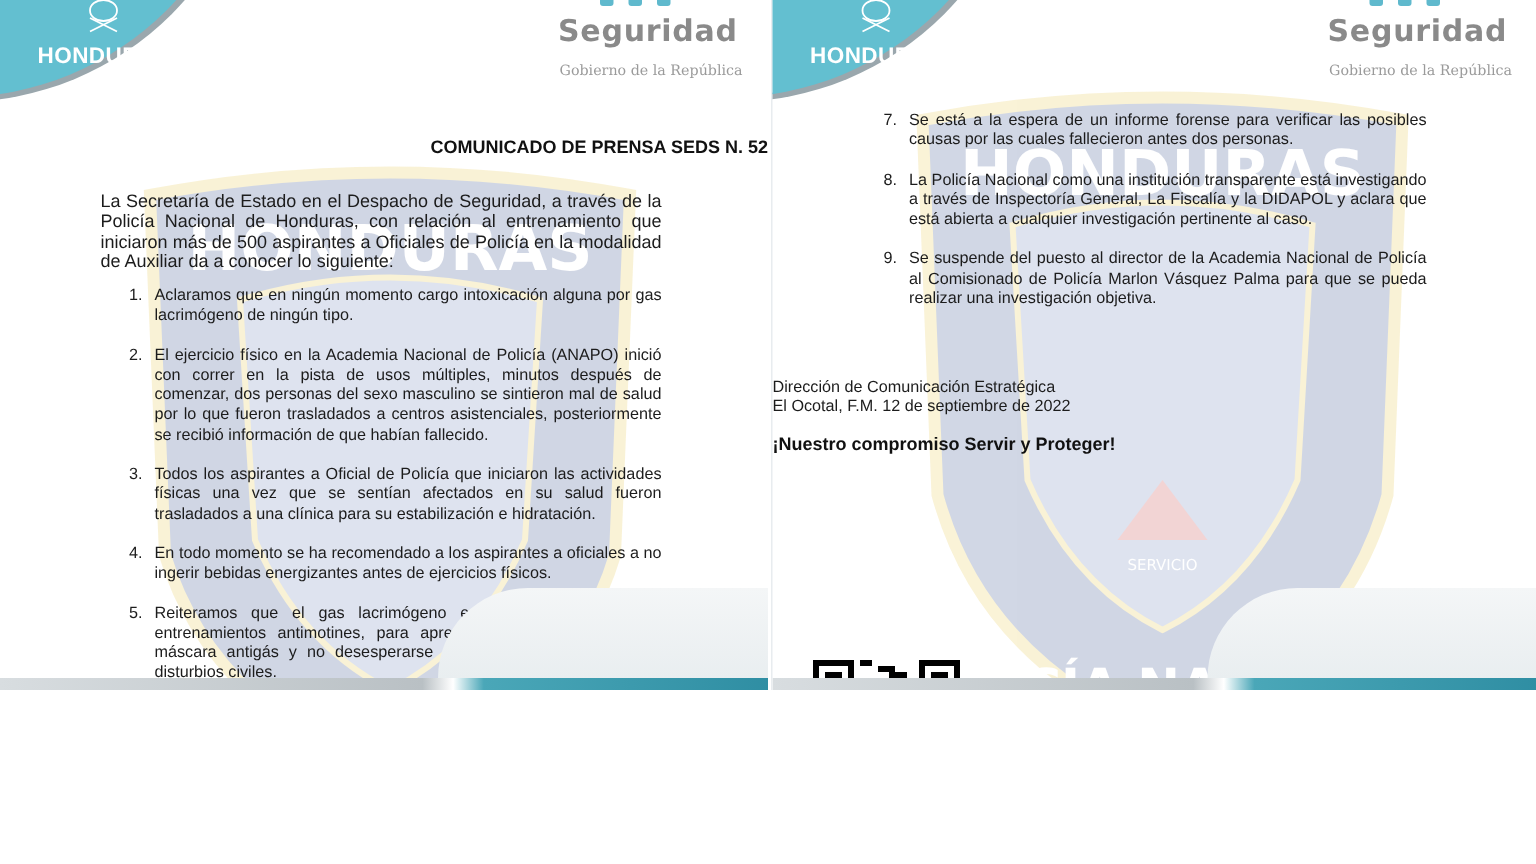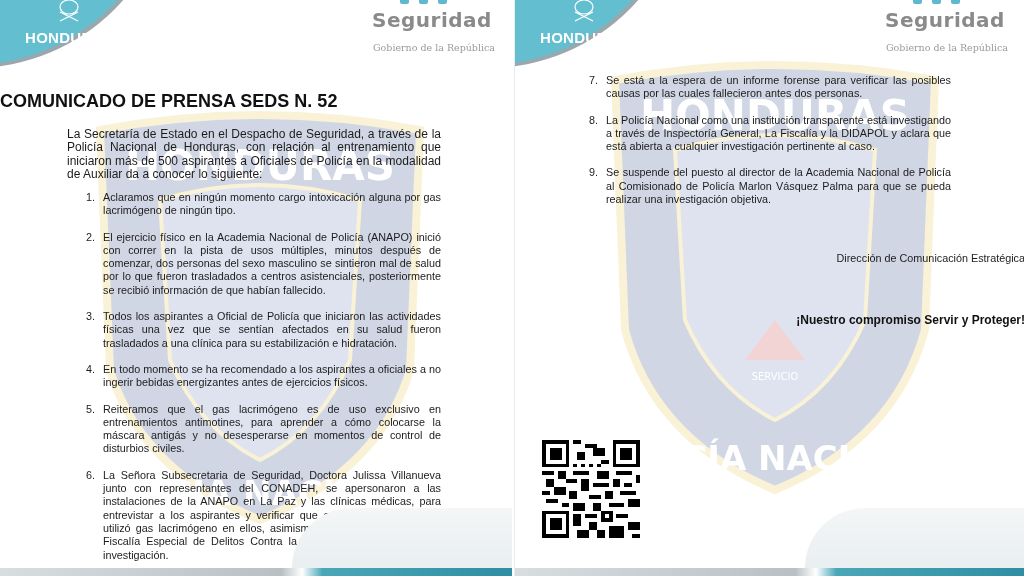--- a/index.html
+++ b/index.html
@@ -1,41 +1,41 @@
 <!DOCTYPE html>
 <html><head>
 <meta charset="utf-8">
 <style>
   html, body { margin:0; padding:0; }
   body { width:1024px; height:576px; overflow:hidden; background:#ffffff; position:relative; font-family:"Liberation Sans", sans-serif; }
-  .page { position:absolute; top:0; height:576px; background:#ffffff; overflow:hidden; }
+  .page { position:absolute; top:0; height:460px; background:#ffffff; overflow:hidden; }
   .page.left { left:0; width:512px; }
   .page.right { left:514px; width:510px; border-left:1px solid #e8ecef; }
 
   
   .teal-blob { position:absolute; left:-60px; top:-140px; width:230px; height:205px; border-radius:0 0 200px 0; background:#63bfd0; box-shadow:3px 3px 0 #9aa7ad; }
   .hn-emblem { position:absolute; left:52px; top:0; width:34px; height:22px; }
   .hn-label { position:absolute; left:25px; top:29px; color:#ffffff; font-weight:bold; font-size:15px; letter-spacing:0.3px; }
   .seg-dots { position:absolute; top:0; height:4px; display:flex; gap:10px; }
   .seg-dots span { width:9px; height:4px; background:#5fb9cd; border-radius:0 0 2px 2px; }
   .seg-title { position:absolute; top:8px; font-weight:bold; color:#8a8a8a; font-size:20px; letter-spacing:0.5px; font-family:"DejaVu Sans", sans-serif; }
   .seg-sub { position:absolute; top:42px; color:#9a9a9a; font-size:9.5px; font-family:"DejaVu Serif", serif;text-align:center; }
 
   
   .watermark { position:absolute; opacity:0.22; pointer-events:none; }
 
   
-  .doc-title { position:absolute; left:0; width:512px; top:91px; text-align:left; font-weight:bold; font-size:18px; color:#111; }
+  .doc-title { position:absolute; left:0; width:512px; top:91px; text-align:right; font-weight:bold; font-size:12px; color:#111; }
   .intro { position:absolute; left:67px; width:374px; top:128px; font-size:12px; line-height:13.3px; color:#1c1c1c; text-align:justify; }
   .list { position:absolute; margin:0; padding:0; list-style:none; font-size:10.8px; line-height:13.3px; color:#1c1c1c; }
   .list li { position:relative; padding-left:17px; text-align:justify; margin-bottom:13px; }
   .list .num { position:absolute; left:0; top:0; }
 
-  .sig { position:absolute; left:0; width:510px; text-align:right; font-size:10.8px; line-height:13.3px; color:#1c1c1c; }
-  .motto { position:absolute; left:0; width:510px; text-align:right; font-size:12px; font-weight:bold; color:#111;margin-top:24px; }
+  .sig { position:absolute; left:0; width:510px; text-align:left; font-size:10.8px; line-height:13.3px; color:#1c1c1c; }
+  .motto { position:absolute; left:0; width:510px; text-align:left; font-size:12px; font-weight:bold; color:#111; }
 
   .qr { position:absolute; left:27px; top:440px; width:98px; height:98px; }
 
   
   .foot-gray { position:absolute; left:0; right:0; bottom:0; height:8px; background:linear-gradient(90deg,#d8dde0 0%,#b9c0c4 55%,#ffffff 59%,#4aa7b8 63%,#2f8ea3 100%); }
   .foot-swoosh { position:absolute; right:-40px; bottom:8px; width:260px; height:60px; border-radius:260px 0 0 0; background:linear-gradient(180deg,#f4f6f7,#e9eef0); }
 </style>
 </head>
 <body>
 
@@ -105,20 +105,21 @@
     <text x="180" y="410" text-anchor="middle" fill="#ffffff" font-size="34" font-weight="bold" font-family="DejaVu Sans, sans-serif">POLICÍA NACIONAL</text>
   </svg>
 
   <ol class="list" style="left:74px;width:362px;top:74px;">
     <li><span class="num">7.</span><span>Se está a la espera de un informe forense para verificar las posibles causas por las cuales fallecieron antes dos personas.</span></li>
     <li><span class="num">8.</span><span>La Policía Nacional como una institución transparente está investigando a través de Inspectoría General, La Fiscalía y la DIDAPOL y aclara que está abierta a cualquier investigación pertinente al caso.</span></li>
     <li><span class="num">9.</span><span>Se suspende del puesto al director de la Academia Nacional de Policía al Comisionado de Policía Marlon Vásquez Palma para que se pueda realizar una investigación objetiva.</span></li>
   </ol>
 
   <div class="sig" style="top:252px;">Dirección de Comunicación Estratégica</div>
+  <div class="sig" style="top:265px;">El Ocotal, F.M. 12 de septiembre de 2022</div>
   <div class="motto" style="top:289px;">¡Nuestro compromiso Servir y Proteger!</div>
 
   <svg class="qr" viewBox="0 0 25 25" shape-rendering="crispEdges">
     <rect width="25" height="25" fill="#fff"></rect>
     <g fill="#000">
       <rect x="0" y="0" width="7" height="7"></rect>
         <rect x="1" y="1" width="5" height="5" fill="#fff"></rect>
         <rect x="2" y="2" width="3" height="3"></rect>
       <rect x="18" y="0" width="7" height="7"></rect>
         <rect x="19" y="1" width="5" height="5" fill="#fff"></rect>

